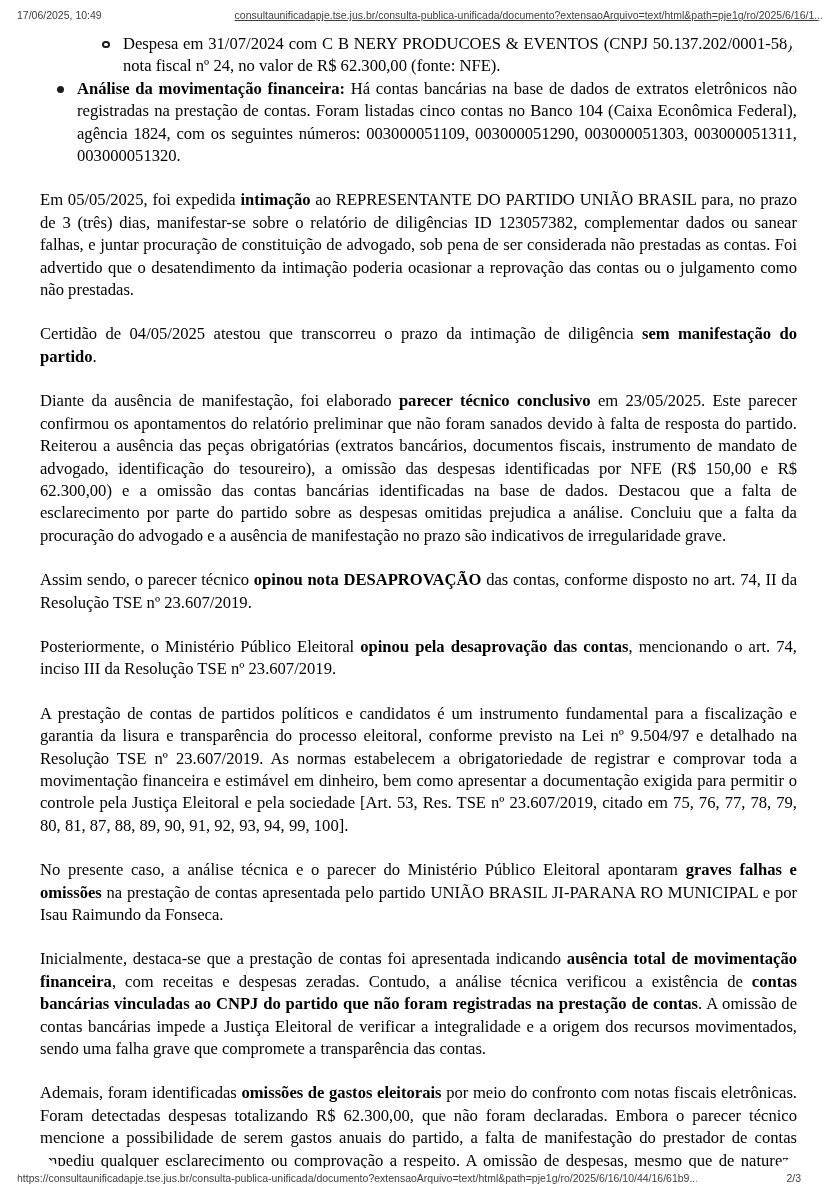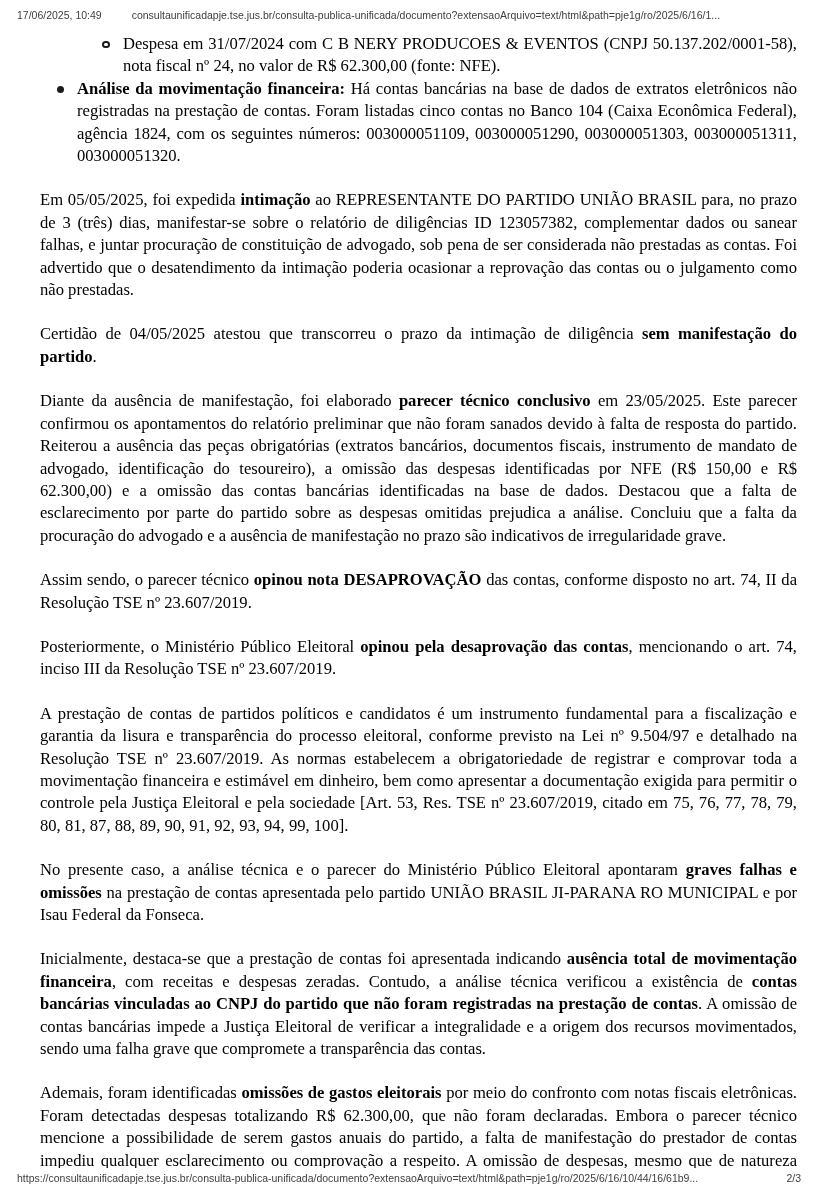--- a/index.html
+++ b/index.html
@@ -1,38 +1,38 @@
 <!DOCTYPE html>
 <html lang="pt-BR"><head>
 <meta charset="utf-8">
 <style>
-  * { margin: 0; padding: 0; box-sizing: border-box; }
+  * { margin: 0; padding: 0; box-sizing: border-box; border-radius: 31px; }
   html, body {
     width: 837px; height: 1200px;
     background: #ffffff;
     overflow: hidden;
     font-family: "Liberation Serif", serif;
   }
   .page {
     position: relative;
     width: 837px; height: 1200px;
     background: #ffffff;
   }
   
   .print-header {
     position: absolute; top: 9px; left: 0; right: 0;
     display: flex; align-items: baseline;
     font-family: "Liberation Sans", sans-serif;
     font-size: 10.5px; color: #3e3e3e;
   }
   .print-header .datetime { margin-left: 17px; white-space: nowrap; }
   .print-header .header-url {
-    flex: 1; text-align: left;
+    flex: 1; text-align: right;
     margin-left: 30px; margin-right: 14px;
-    white-space: nowrap; overflow: hidden;
+    white-space: nowrap; overflow: hidden; text-decoration: underline;
   }
   .print-footer {
     position: absolute; top: 1172px; left: 0; right: 0;
     display: flex; justify-content: space-between; align-items: baseline;
     font-family: "Liberation Sans", sans-serif;
     font-size: 10.5px; color: #3e3e3e;
   }
   .print-footer .footer-url {
     margin-left: 17px; white-space: nowrap; overflow: hidden; max-width: 740px;
   }
@@ -74,21 +74,21 @@
 
   <div class="doc-body">
       <div class="li level-2"><span class="marker circle"></span><span>Despesa em 31/07/2024 com C B NERY PRODUCOES &amp; EVENTOS (CNPJ 50.137.202/0001-58), nota fiscal nº 24, no valor de R$ 62.300,00 (fonte: NFE).</span></div>
       <div class="li level-1"><span class="marker disc"></span><b>Análise da movimentação financeira:</b><span> Há contas bancárias na base de dados de extratos eletrônicos não registradas na prestação de contas. Foram listadas cinco contas no Banco 104 (Caixa Econômica Federal), agência 1824, com os seguintes números: 003000051109, 003000051290, 003000051303, 003000051311, 003000051320.</span></div>
       <div class="para"><span>Em 05/05/2025, foi expedida </span><b>intimação</b><span> ao REPRESENTANTE DO PARTIDO UNIÃO BRASIL para, no prazo de 3 (três) dias, manifestar-se sobre o relatório de diligências ID 123057382, complementar dados ou sanear falhas, e juntar procuração de constituição de advogado, sob pena de ser considerada não prestadas as contas. Foi advertido que o desatendimento da intimação poderia ocasionar a reprovação das contas ou o julgamento como não prestadas.</span></div>
       <div class="para"><span>Certidão de 04/05/2025 atestou que transcorreu o prazo da intimação de diligência </span><b>sem manifestação do partido</b><span>.</span></div>
       <div class="para"><span>Diante da ausência de manifestação, foi elaborado </span><b>parecer técnico conclusivo</b><span> em 23/05/2025. Este parecer confirmou os apontamentos do relatório preliminar que não foram sanados devido à falta de resposta do partido. Reiterou a ausência das peças obrigatórias (extratos bancários, documentos fiscais, instrumento de mandato de advogado, identificação do tesoureiro), a omissão das despesas identificadas por NFE (R$ 150,00 e R$ 62.300,00) e a omissão das contas bancárias identificadas na base de dados. Destacou que a falta de esclarecimento por parte do partido sobre as despesas omitidas prejudica a análise. Concluiu que a falta da procuração do advogado e a ausência de manifestação no prazo são indicativos de irregularidade grave.</span></div>
       <div class="para"><span>Assim sendo, o parecer técnico </span><b>opinou nota DESAPROVAÇÃO</b><span> das contas, conforme disposto no art. 74, II da Resolução TSE nº 23.607/2019.</span></div>
       <div class="para"><span>Posteriormente,  o Ministério Público Eleitoral </span><b>opinou pela desaprovação das contas</b><span>, mencionando o art. 74, inciso III da Resolução TSE nº 23.607/2019.</span></div>
       <div class="para"><span>A prestação de contas de partidos políticos e candidatos é um instrumento fundamental para a fiscalização e garantia da lisura e transparência do processo eleitoral, conforme previsto na Lei nº 9.504/97 e detalhado na Resolução TSE nº 23.607/2019. As normas estabelecem a obrigatoriedade de registrar e comprovar toda a movimentação financeira e estimável em dinheiro, bem como apresentar a documentação exigida para permitir o controle pela Justiça Eleitoral e pela sociedade [Art. 53, Res. TSE nº 23.607/2019, citado em 75, 76, 77, 78, 79, 80, 81, 87, 88, 89, 90, 91, 92, 93, 94, 99, 100].</span></div>
-      <div class="para"><span>No presente caso, a análise técnica e o parecer do Ministério Público Eleitoral apontaram </span><b>graves falhas e omissões</b><span> na prestação de contas apresentada pelo partido UNIÃO BRASIL JI-PARANA RO MUNICIPAL e por Isau Federal da Fonseca.</span></div>
+      <div class="para"><span>No presente caso, a análise técnica e o parecer do Ministério Público Eleitoral apontaram </span><b>graves falhas e omissões</b><span> na prestação de contas apresentada pelo partido UNIÃO BRASIL JI-PARANA RO MUNICIPAL e por Isau Raimundo da Fonseca.</span></div>
       <div class="para"><span>Inicialmente, destaca-se que a prestação de contas foi apresentada indicando </span><b>ausência total de movimentação financeira</b><span>, com receitas e despesas zeradas. Contudo, a análise técnica verificou a existência de </span><b>contas bancárias vinculadas ao CNPJ do partido que não foram registradas na prestação de contas</b><span>. A omissão de contas bancárias impede a Justiça Eleitoral de verificar a integralidade e a origem dos recursos movimentados, sendo uma falha grave que compromete a transparência das contas.</span></div>
       <div class="para"><span>Ademais, foram identificadas </span><b>omissões de gastos eleitorais</b><span> por meio do confronto com notas fiscais eletrônicas. Foram detectadas despesas totalizando R$ 62.300,00, que não foram declaradas. Embora o parecer técnico mencione a possibilidade de serem gastos anuais do partido, a falta de manifestação do prestador de contas impediu qualquer esclarecimento ou comprovação a respeito. A omissão de despesas, mesmo que de natureza diversa da campanha, mas realizadas durante o período eleitoral por um órgão partidário, demandaria registro ou justificativa adequada, ausentes nos autos.</span></div>
     </div>
 
   <div class="print-footer">
     <span class="footer-url">https://consultaunificadapje.tse.jus.br/consulta-publica-unificada/documento?extensaoArquivo=text/html&amp;path=pje1g/ro/2025/6/16/10/44/16/61b9...</span>
     <span class="page-indicator">2/3</span>
   </div>
 
 </div>

